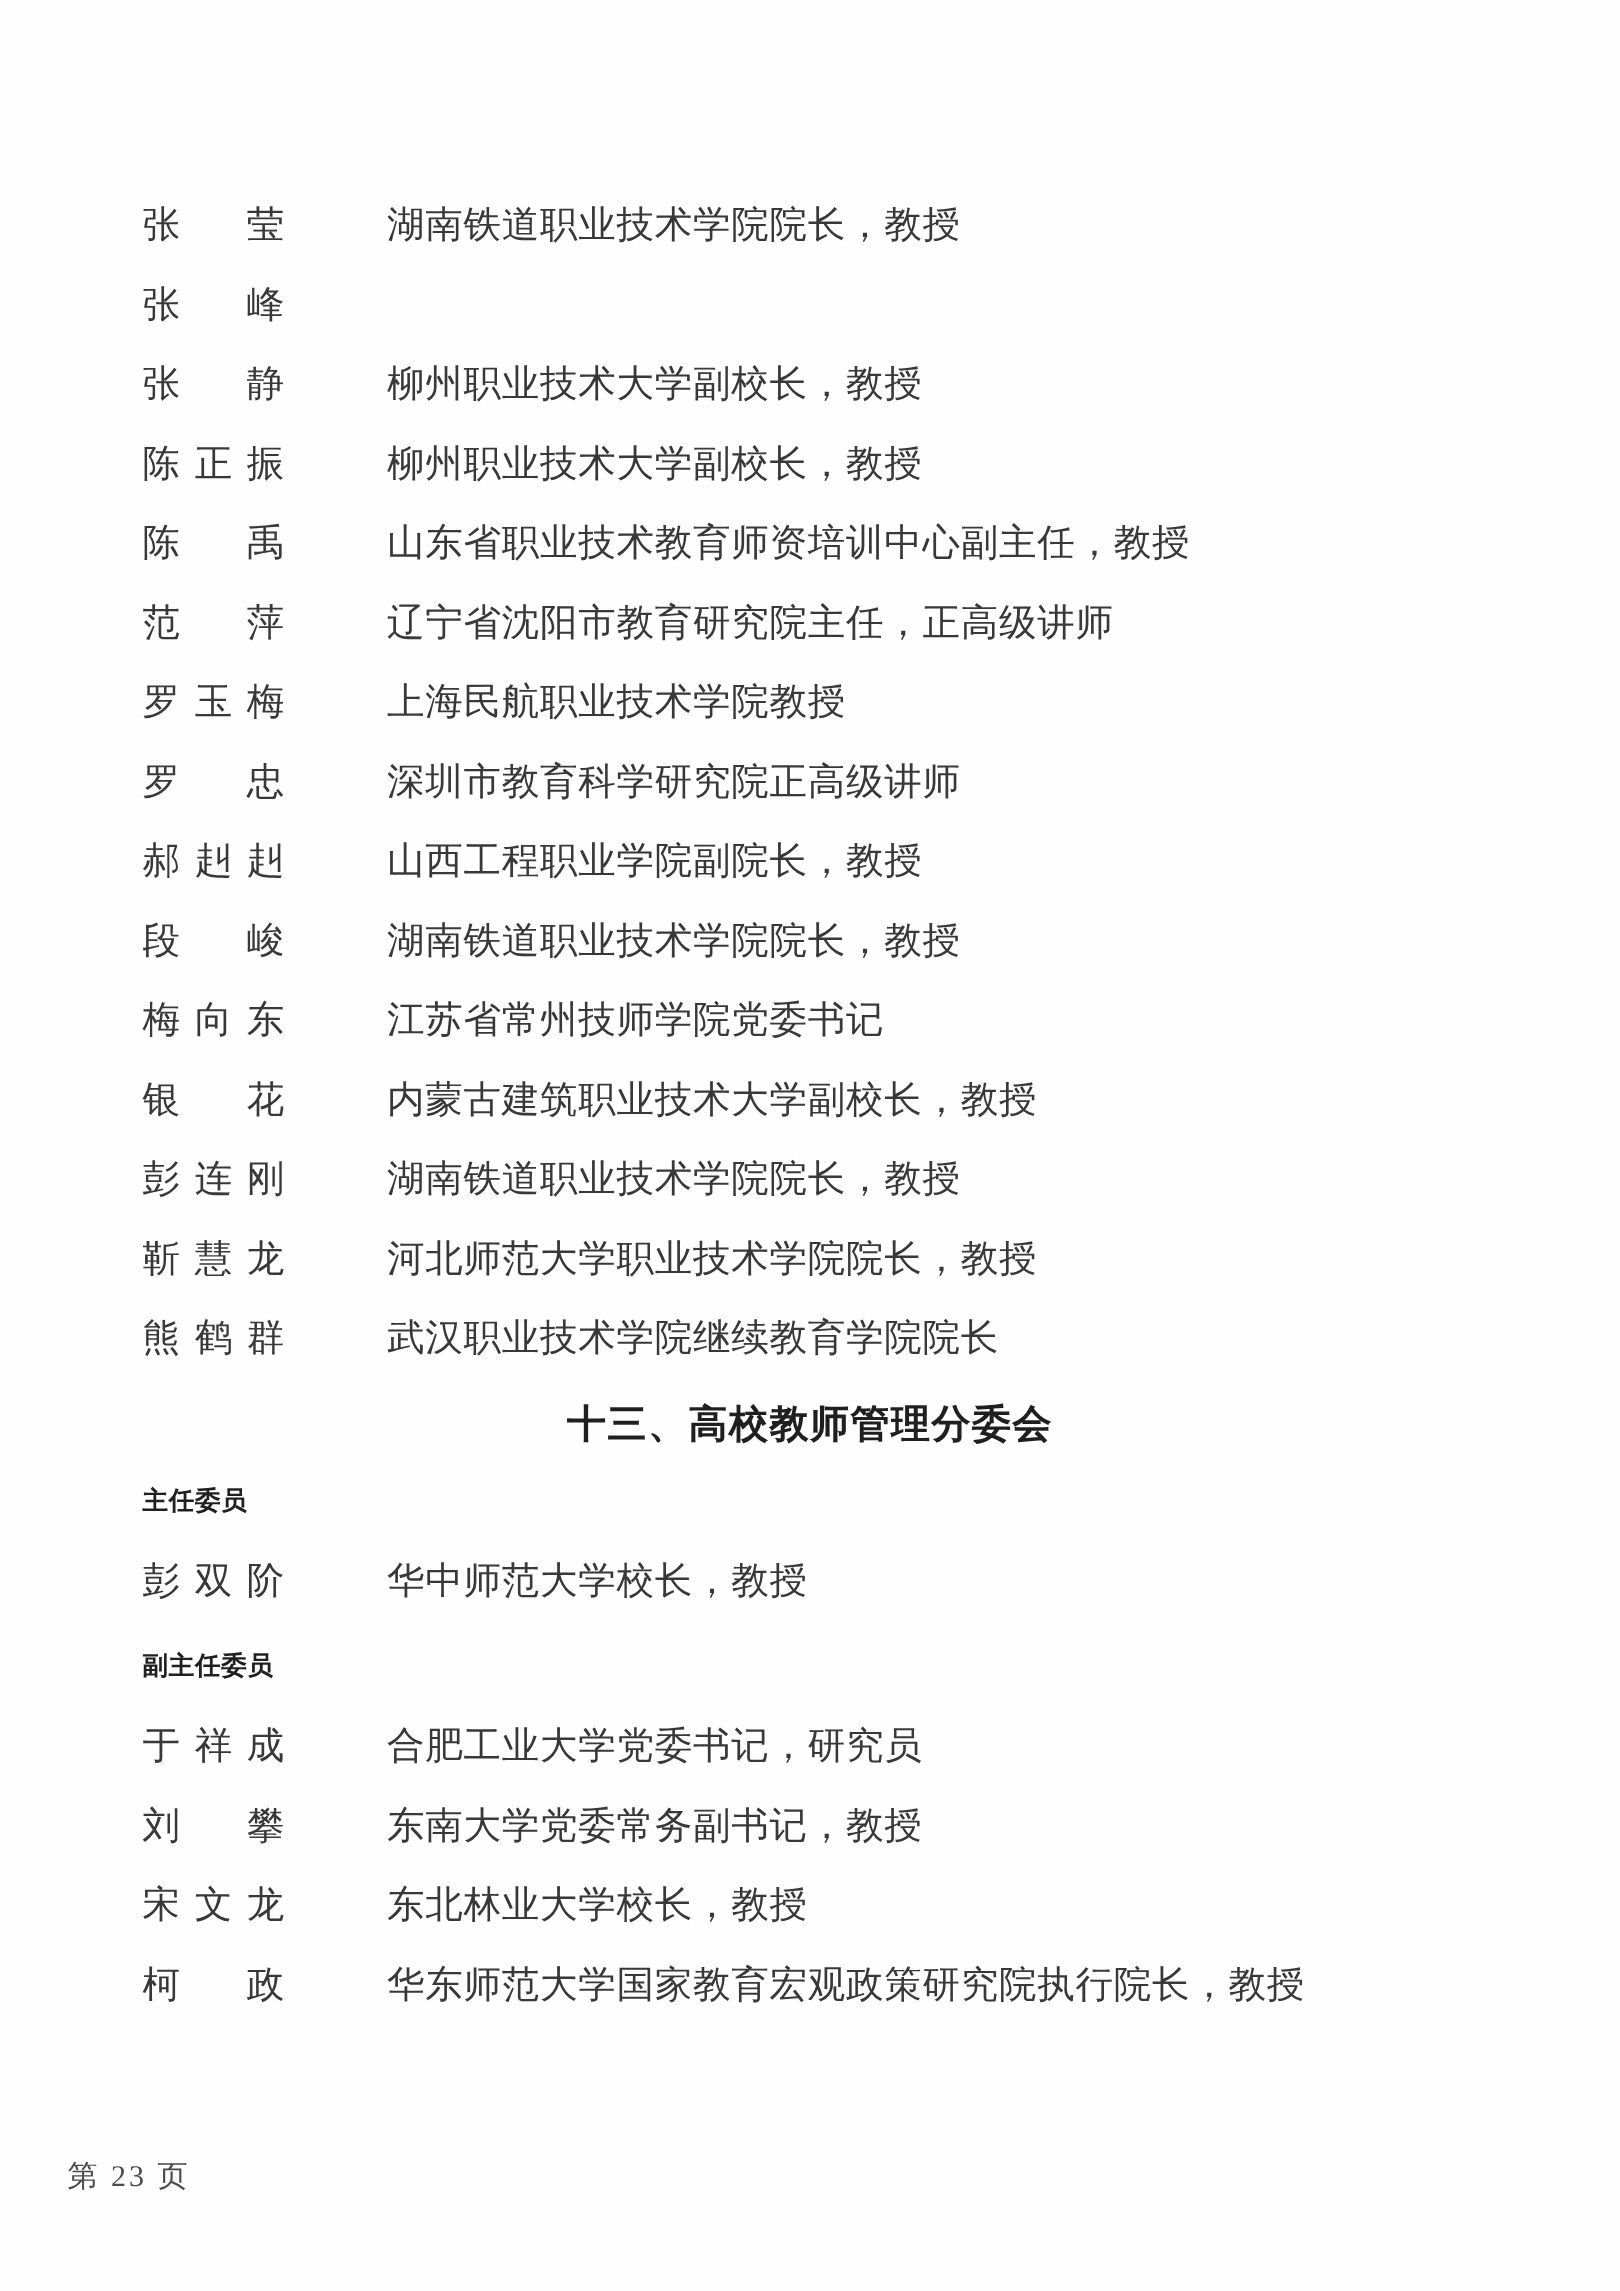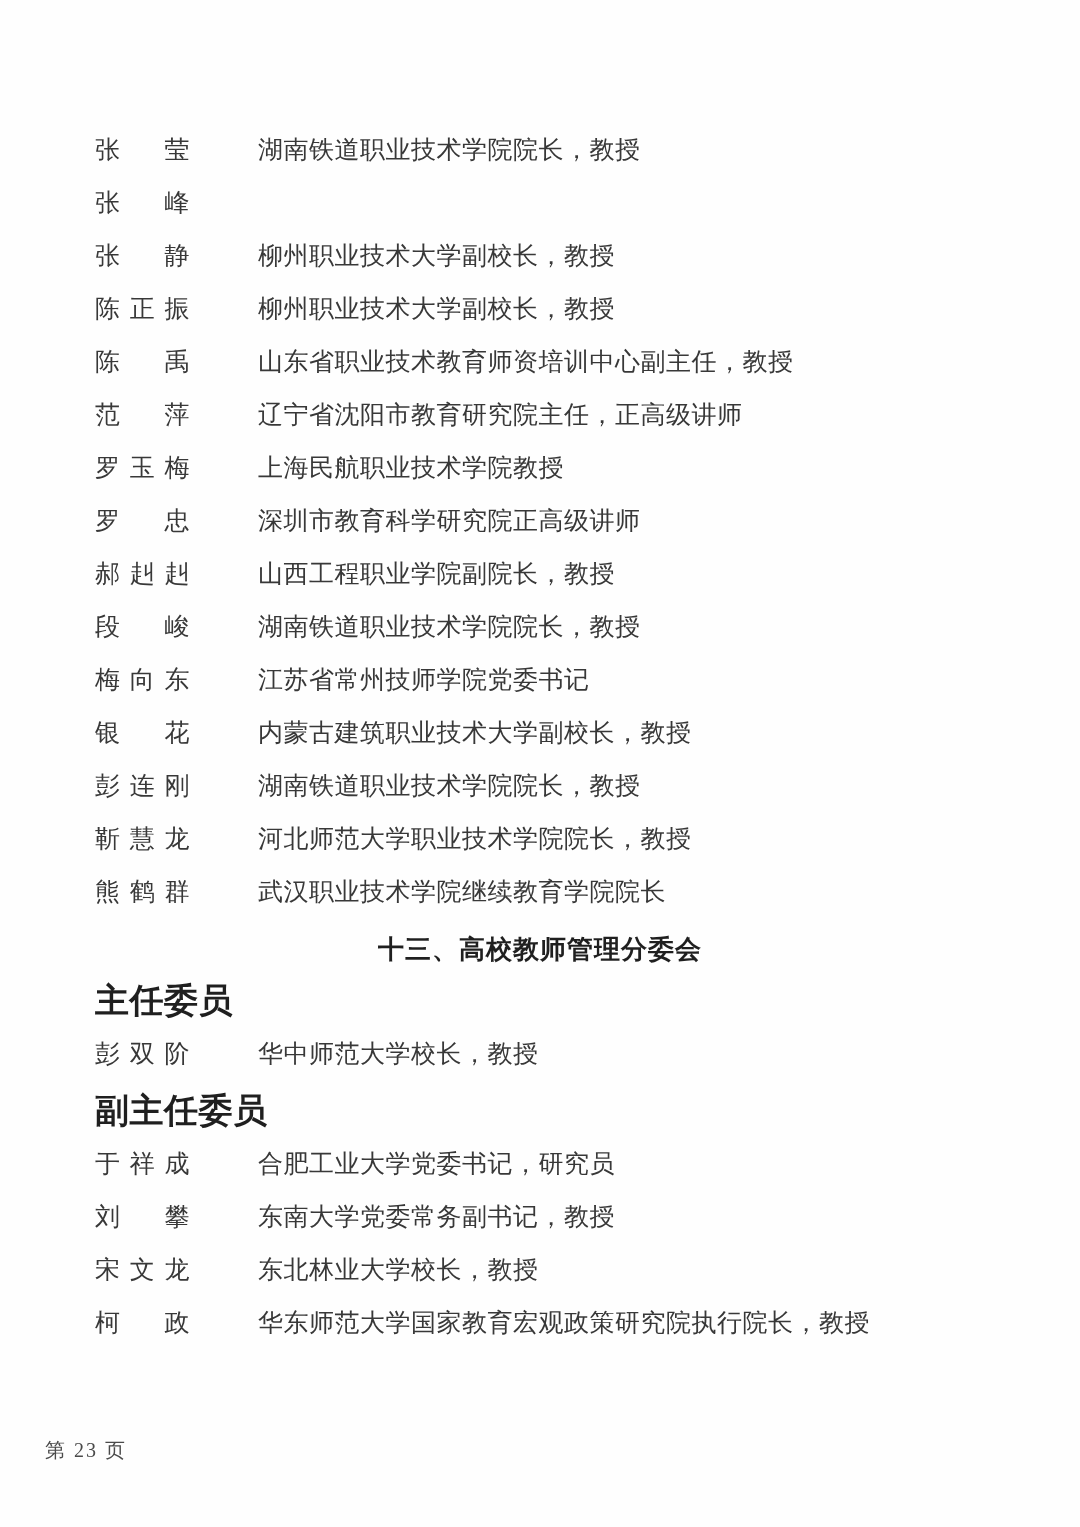--- a/index.html
+++ b/index.html
@@ -45,21 +45,21 @@
   }
   .section-heading { }
   .subsection-title {
     margin-top: 4px;
     height: 53px;
     display: flex;
     align-items: center;
     padding-left: 95px;
     font-family: "Liberation Sans", "DejaVu Sans", sans-serif;
     font-weight: bold;
-    font-size: 34px;
+    font-size: 17px;
     color: #1f1f1f;
     letter-spacing: 0.5px;
   }
   .footer {
     position: absolute;
     bottom: 63px;
     left: 0;
     width: 100%;
     text-align: left;
     font-size: 20px;

